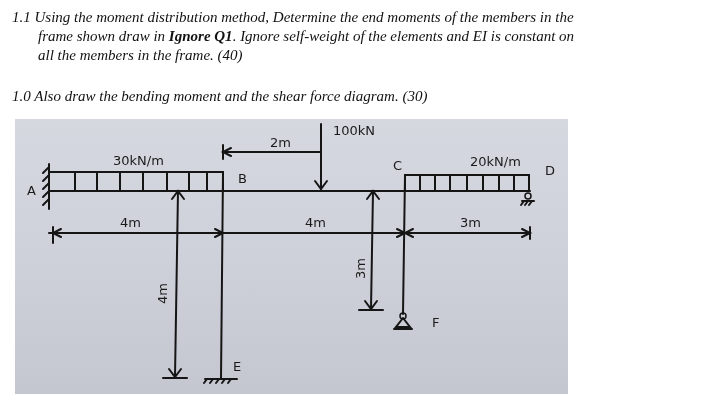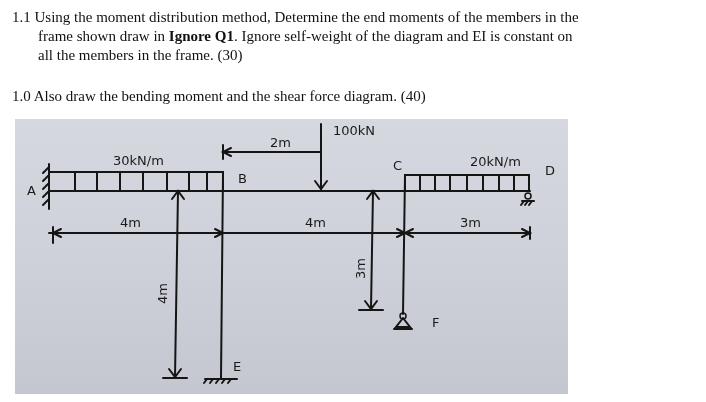--- a/index.html
+++ b/index.html
@@ -1,39 +1,39 @@
 <!DOCTYPE html>
 <html><head>
 <meta charset="utf-8">
 <style>
   html, body { margin: 0; padding: 0; background: #ffffff; }
   body { width: 706px; height: 402px; position: relative; overflow: hidden;
          font-family: "Liberation Serif", "DejaVu Serif", serif; color: #111; }
-  .q { position: absolute; left: 12px; font-size: 15px; line-height: 19px; }
+  .q { position: absolute; left: 12px; font-size: 15px; line-height: 19px; font-style: italic; }
   .q1 { top: 8px; width: 640px; }
   .q1 .indent { padding-left: 26px; display: block; }
   .q2 { top: 87px; }
   .photo { position: absolute; left: 15px; top: 119px; width: 553px; height: 275px;
            background: linear-gradient(180deg, #d6d8e0 0%, #cfd1da 50%, #c5c7d0 100%); }
   .photo svg { position: absolute; left: 0; top: 0; }
   .hand { font-family: "DejaVu Sans", sans-serif; font-size: 13px; fill: #1a1a1a; }
 </style>
 </head>
 <body>
 
 <div class="q q1">
   <span>1.1</span>
   <span>Using the moment distribution method, Determine the end moments of the members in the</span>
-  <span class="indent"><span>frame shown draw in </span><b>Ignore Q1</b><span>. Ignore self-weight of the diagram and EI is constant on</span></span>
-  <span class="indent">all the members in the frame. (30)</span>
+  <span class="indent"><span>frame shown draw in </span><b>Ignore Q1</b><span>. Ignore self-weight of the elements and EI is constant on</span></span>
+  <span class="indent">all the members in the frame. (40)</span>
 </div>
 
 <div class="q q2">
   <span>1.0</span>
-  <span>Also draw the bending moment and the shear force diagram. (40)</span>
+  <span>Also draw the bending moment and the shear force diagram. (30)</span>
 </div>
 
 <div class="photo">
   <svg width="553" height="275" viewBox="0 0 553 275" stroke="#151515" fill="none" stroke-width="2" stroke-linecap="round">
 
     <g>
       <line x1="34" y1="45" x2="34" y2="90"></line>
       <line x1="34" y1="48" x2="28" y2="54"></line>
         <line x1="34" y1="56" x2="28" y2="62"></line>
       <line x1="34" y1="64" x2="28" y2="70"></line>

